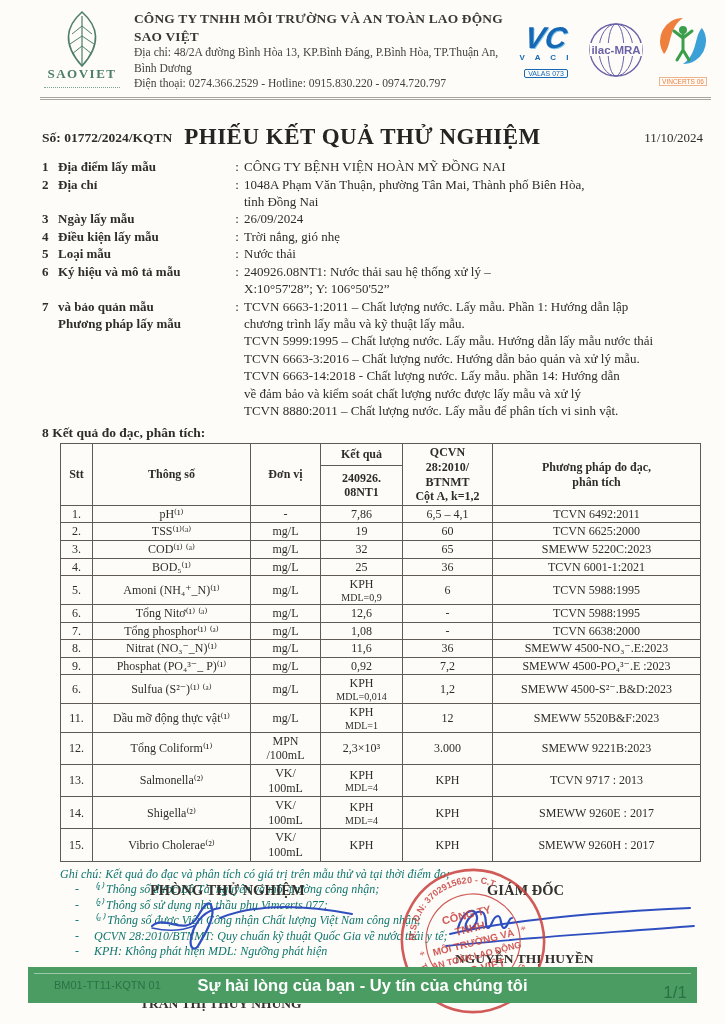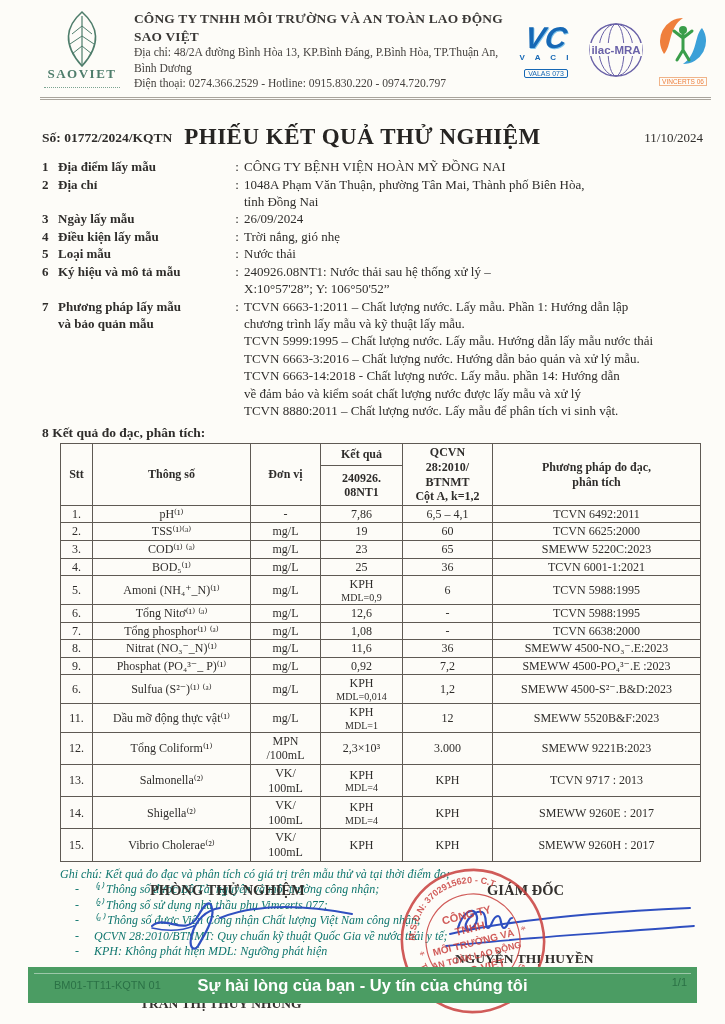--- a/index.html
+++ b/index.html
@@ -65,21 +65,21 @@
   .sig-name{position:absolute; font-weight:bold; font-size:13.5px; color:#34312e;}
   .stamp{position:absolute; left:398px; top:-12px; opacity:.85; transform:rotate(-14deg);}
   .sigsvg{position:absolute;}
   
   .bar{position:absolute; left:28px; top:967px; width:669px; height:36px; background:#4b9c63;}
   .bar-line{position:absolute; left:6px; right:6px; top:6px; border-top:1px solid rgba(255,255,255,.45);}
   .slogan{position:absolute; left:0; right:0; top:9px; text-align:center; color:#fff;
     font-family:"Liberation Sans","DejaVu Sans",sans-serif; font-weight:bold; font-size:16.5px;}
   .form-code{position:absolute; left:26px; top:12px; font-size:11px; color:rgba(10,70,40,.5);
     font-family:"Liberation Sans",sans-serif;}
-  .page-no{position:absolute; right:10px; top:9px; font-size:11px; color:rgba(10,70,40,.5);
+  .page-no{position:absolute; right:10px; top:16px; font-size:17px; color:rgba(10,70,40,.5);
     font-family:"Liberation Sans",sans-serif;margin-left:24px;}
 </style>
 </head>
 <body>
 
 <div class="page">
 
   <div class="hdr">
     <div class="logo-box">
       <svg width="56" height="58" viewBox="0 0 56 58">
@@ -174,22 +174,22 @@
         <span class="info-no">6</span>
         <div class="info-label">
           <div>Ký hiệu và mô tả mẫu</div>
         </div>
         <span class="info-colon">:</span>
         <div class="info-value"><div>240926.08NT1: Nước thải sau hệ thống xử lý –</div><div>X:10°57'28”; Y: 106°50'52”</div></div>
       </div>
       <div class="info-row">
         <span class="info-no">7</span>
         <div class="info-label">
+          <div>và bảo quản mẫu</div>
           <div>Phương pháp lấy mẫu</div>
-          <div>và bảo quản mẫu</div>
         </div>
         <span class="info-colon">:</span>
         <div class="info-value"><div>TCVN 6663-1:2011 – Chất lượng nước. Lấy mẫu. Phần 1: Hướng dẫn lập</div><div>chương trình lấy mẫu và kỹ thuật lấy mẫu.</div><div>TCVN 5999:1995 – Chất lượng nước. Lấy mẫu. Hướng dẫn lấy mẫu nước thải</div><div>TCVN 6663-3:2016 – Chất lượng nước. Hướng dẫn bảo quản và xử lý mẫu.</div><div>TCVN 6663-14:2018 - Chất lượng nước. Lấy mẫu. phần 14: Hướng dẫn</div><div>về đảm bảo và kiểm soát chất lượng nước được lấy mẫu và xử lý</div><div>TCVN 8880:2011 – Chất lượng nước. Lấy mẫu để phân tích vi sinh vật.</div></div>
       </div>
     </div>
 
   <div class="sec8">8  Kết quả đo đạc, phân tích:</div>
   <table class="res">
     <colgroup>
       <col class="c-stt">
@@ -236,21 +236,21 @@
             <div>19</div>
           </td>
           <td>60</td>
           <td>TCVN 6625:2000</td>
         </tr>
         <tr>
           <td class="stt">3.</td>
           <td class="l">COD⁽¹⁾ ⁽ᵃ⁾</td>
           <td class="unit">mg/L</td>
           <td>
-            <div>23</div>
+            <div>32</div>
           </td>
           <td>65</td>
           <td>SMEWW 5220C:2023</td>
         </tr>
         <tr>
           <td class="stt">4.</td>
           <td class="l">BOD₅⁽¹⁾</td>
           <td class="unit">mg/L</td>
           <td>
             <div>25</div>

